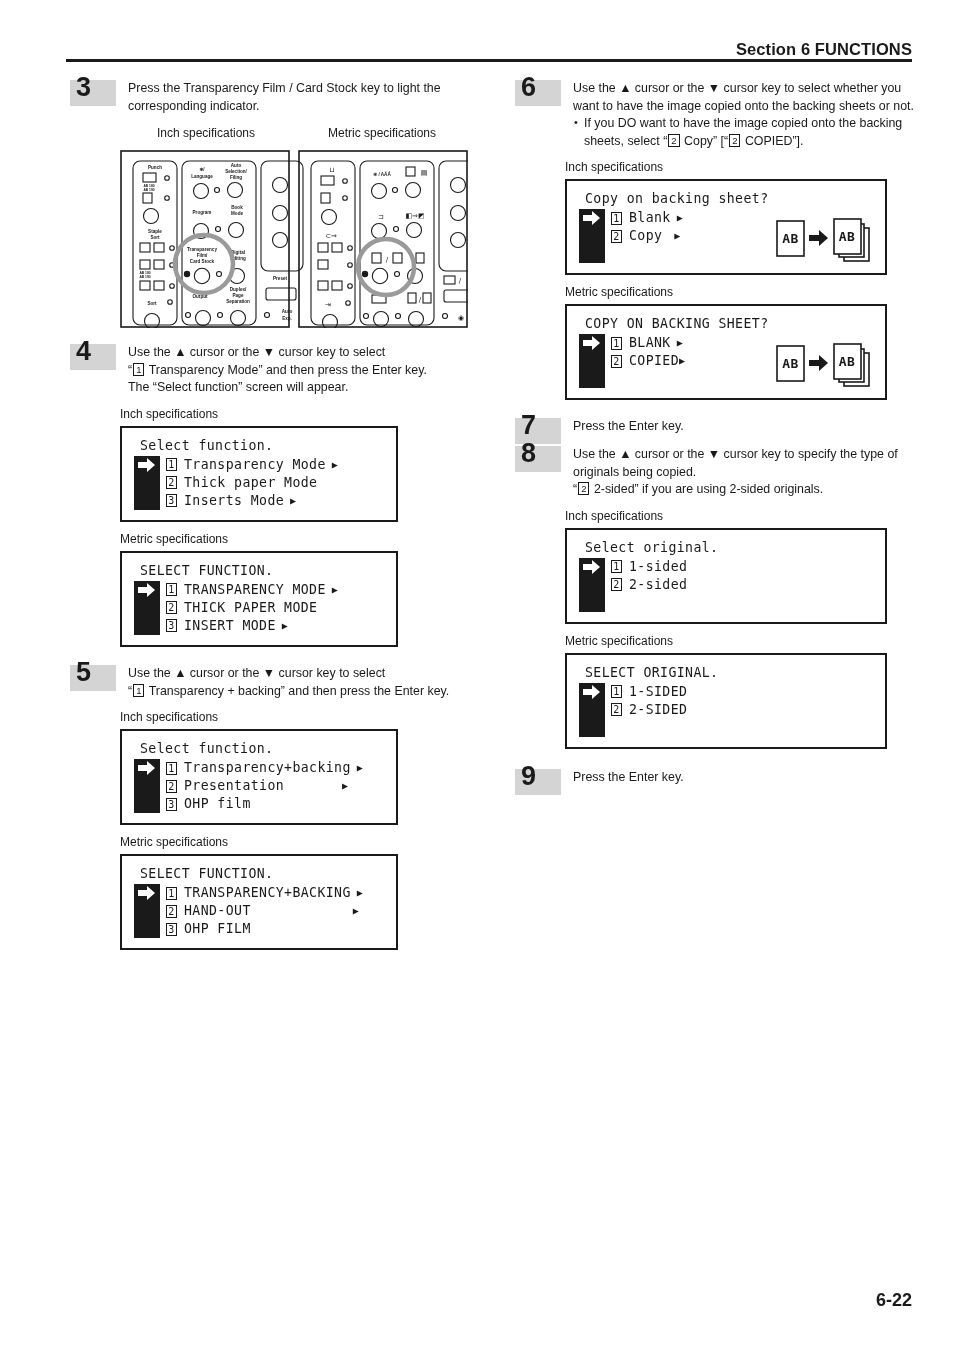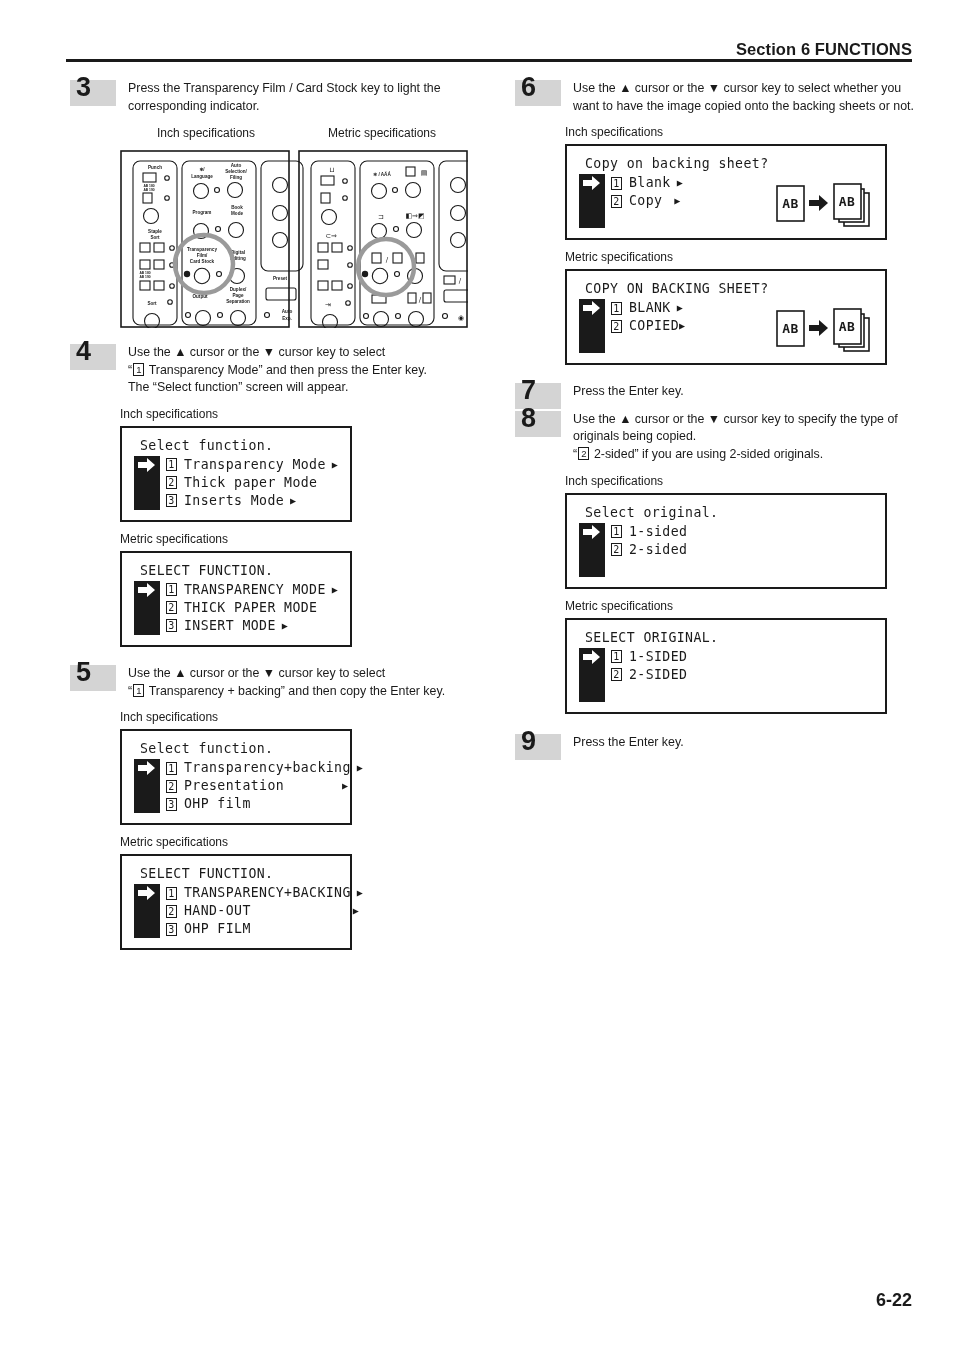--- a/index.html
+++ b/index.html
@@ -105,21 +105,21 @@
     margin: 9px 0 4px 50px;
   }
 
   
   .lcd {
     margin-left: 50px;
     border: 2.5px solid #1a1a1a;
     background: #ffffff;
     position: relative;
     box-sizing: border-box;
-    width: 232px;
+    width: 278px;
     padding: 9px 10px 10px 10px;
   }
   .lcd.wide { width: 322px; }
   .lcd-inner {
     position: relative;
     font-family: "DejaVu Sans Mono", monospace;
     font-size: 13.2px;
     line-height: 18px;
     letter-spacing: 0.4px;
     color: #1a1a1a;
@@ -461,21 +461,21 @@
       </div>
     </div>
   </div>
 
   <div class="step" style="margin-top:18px;">
     <div class="step-num">
       <span>5</span>
     </div>
     <div class="step-body">
       <p>Use the ▲ cursor or the ▼ cursor key to select</p>
-      <p><span>“</span><span class="keynum">1</span><span> Transparency + backing” and then copy the Enter key.</span></p>
+      <p><span>“</span><span class="keynum">1</span><span> Transparency + backing” and then press the Enter key.</span></p>
     </div>
   </div>
 
   <div class="spec-caption">Inch specifications</div>
 
   <div class="lcd">
     <div class="lcd-inner">
       <div class="lcd-title">Select function.</div>
       <div class="lcd-rows">
         <div class="cursor-bar" style="height:54px;"></div>
@@ -532,20 +532,21 @@
 
 <div class="col col-right">
 
   <div class="step">
     <div class="step-num">
       <span>6</span>
     </div>
     <div class="step-body">
       <p>Use the ▲ cursor or the ▼ cursor key to select whether you want to have the image copied onto the backing sheets or not.</p>
       <ul class="bullets">
+        <li><span>If you DO want to have the image copied onto the backing sheets, select “</span><span class="keynum">2</span><span> Copy” [“</span><span class="keynum">2</span><span> COPIED”].</span></li>
       </ul>
     </div>
   </div>
 
   <div class="spec-caption">Inch specifications</div>
 
   <div class="lcd wide">
     <div class="lcd-inner">
       <div class="lcd-title">Copy on backing sheet?</div>
       <div class="lcd-rows">

